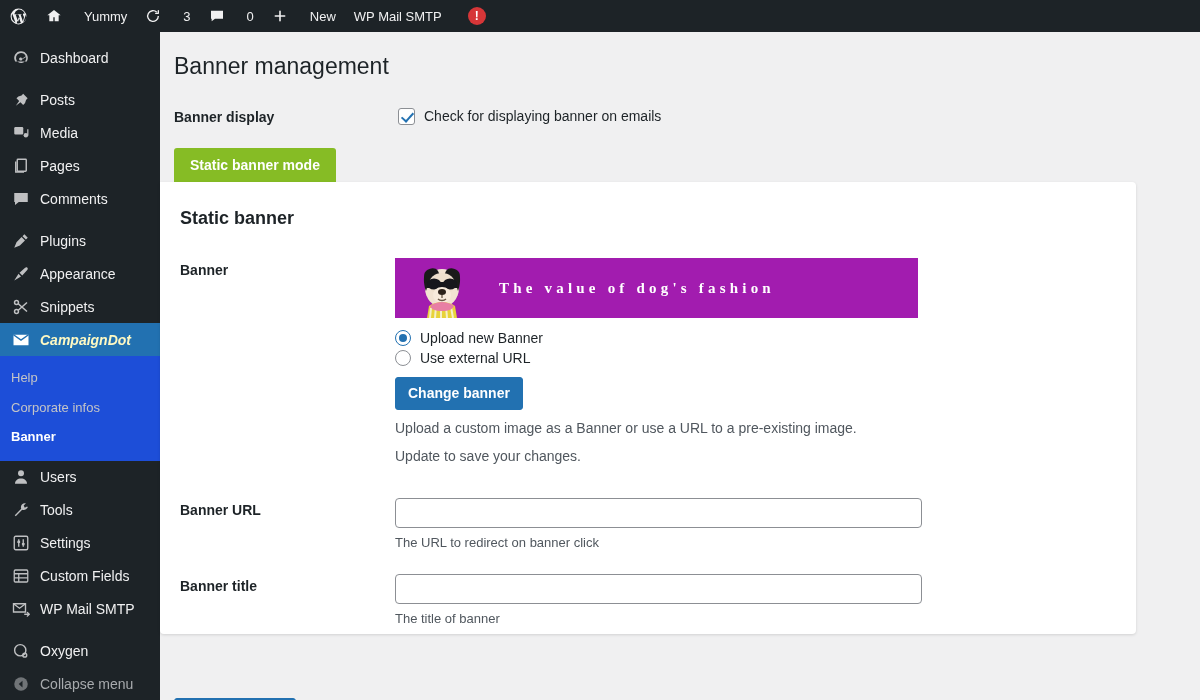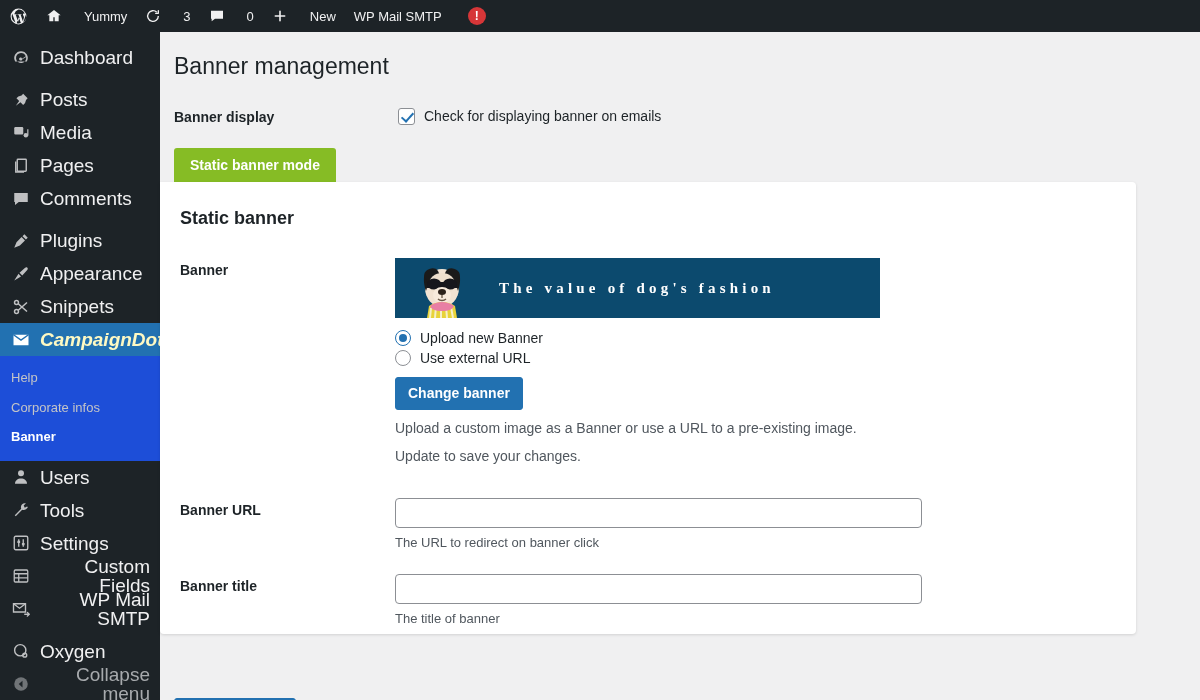--- a/index.html
+++ b/index.html
@@ -43,21 +43,21 @@
   .menu-item {
     display: flex; align-items: center; gap: 9px;
     height: 33px; padding: 0 10px 0 11px;
     color: #f0f0f1; position: relative;
   }
   .menu-item .m-icon {
     width: 20px; height: 20px; flex: 0 0 20px;
     display: flex; align-items: center; justify-content: center;
     opacity: .77;
   }
-  .menu-item .m-lbl { font-size: 19px; line-height: 1; text-align: right; }
+  .menu-item .m-lbl { font-size: 14px; line-height: 1; text-align: right; }
   .menu-item.current {
     background: #2271b1; color: #fef9c3; font-weight: 600; font-style: italic;
   }
   .menu-item.current .m-icon { opacity: 1; }
   .menu-item.current::after {
     content: ""; position: absolute; right: -8px; top: 50%;
     margin-top: -8px; border: 8px solid transparent;
     border-right-color: #f0f0f1;
   }
   .menu-item.dim { color: #a7aaad; }
@@ -131,22 +131,22 @@
   .field-row { display: flex; align-items: flex-start; margin-bottom: 0; }
   .field-label {
     width: 215px; flex: 0 0 215px;
     font-size: 14px; font-weight: bold; color: #1d2327;
     padding-top: 4px;
   }
   .field-body { flex: 1; }
 
   
   .banner-img {
-    width: 485px; height: 60px;
-    background: #0c4a6e;
+    width: 523px; height: 60px;
+    background: #a21caf;
     position: relative;
     overflow: hidden;
     display: block;
   }
   .banner-text {
     position: absolute; left: 104px; top: 50%;
     transform: translateY(-50%);
     color: #fff;
     font-family: "Liberation Serif", serif;
     font-size: 15px; font-weight: bold;

